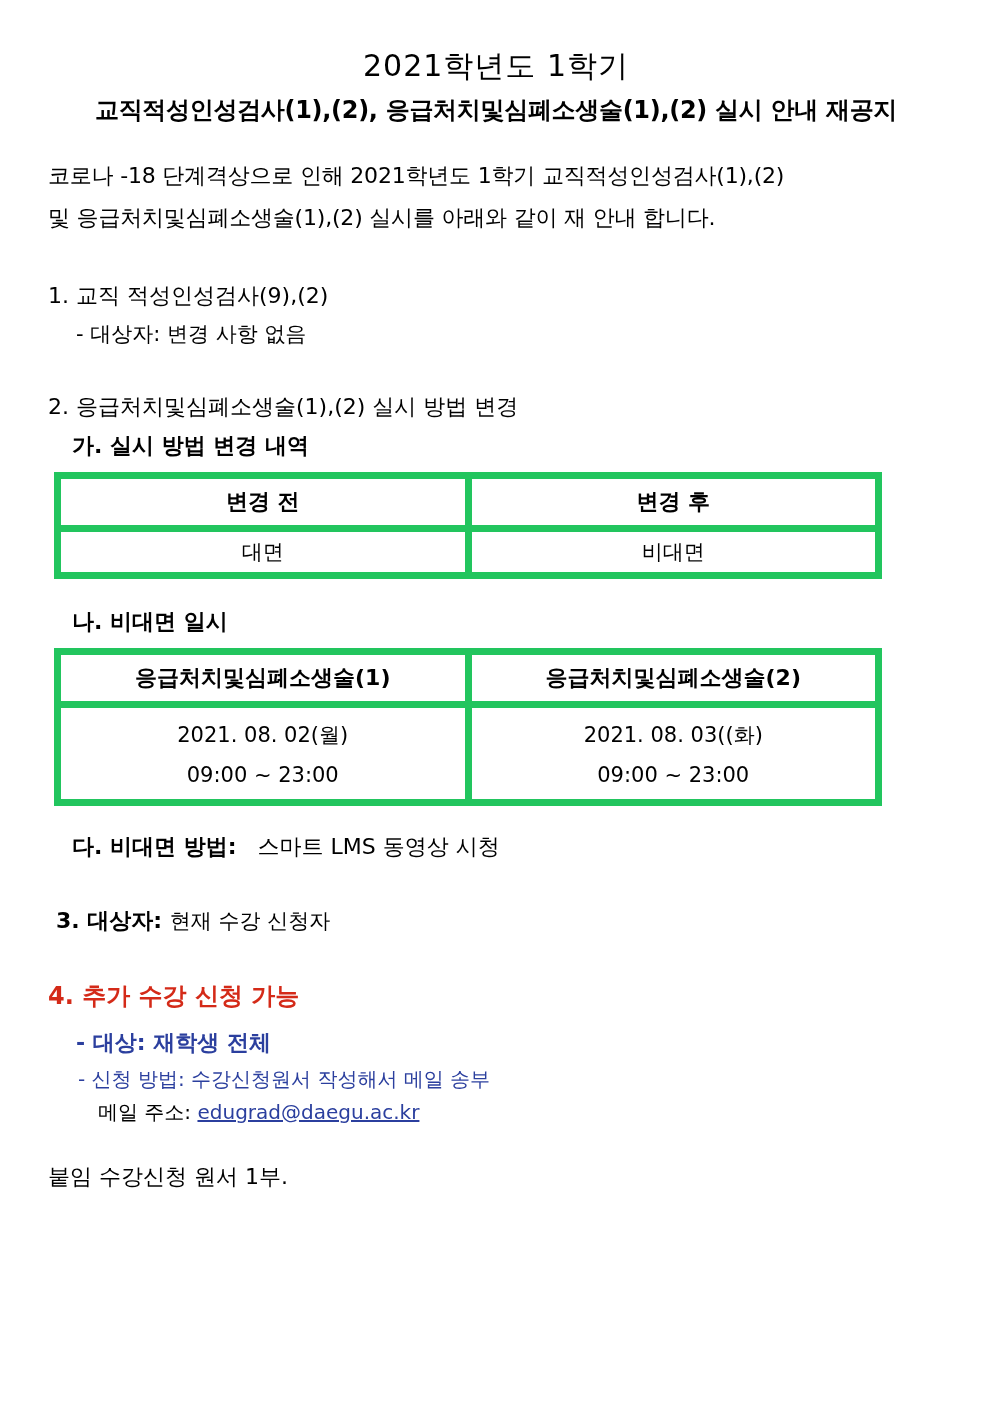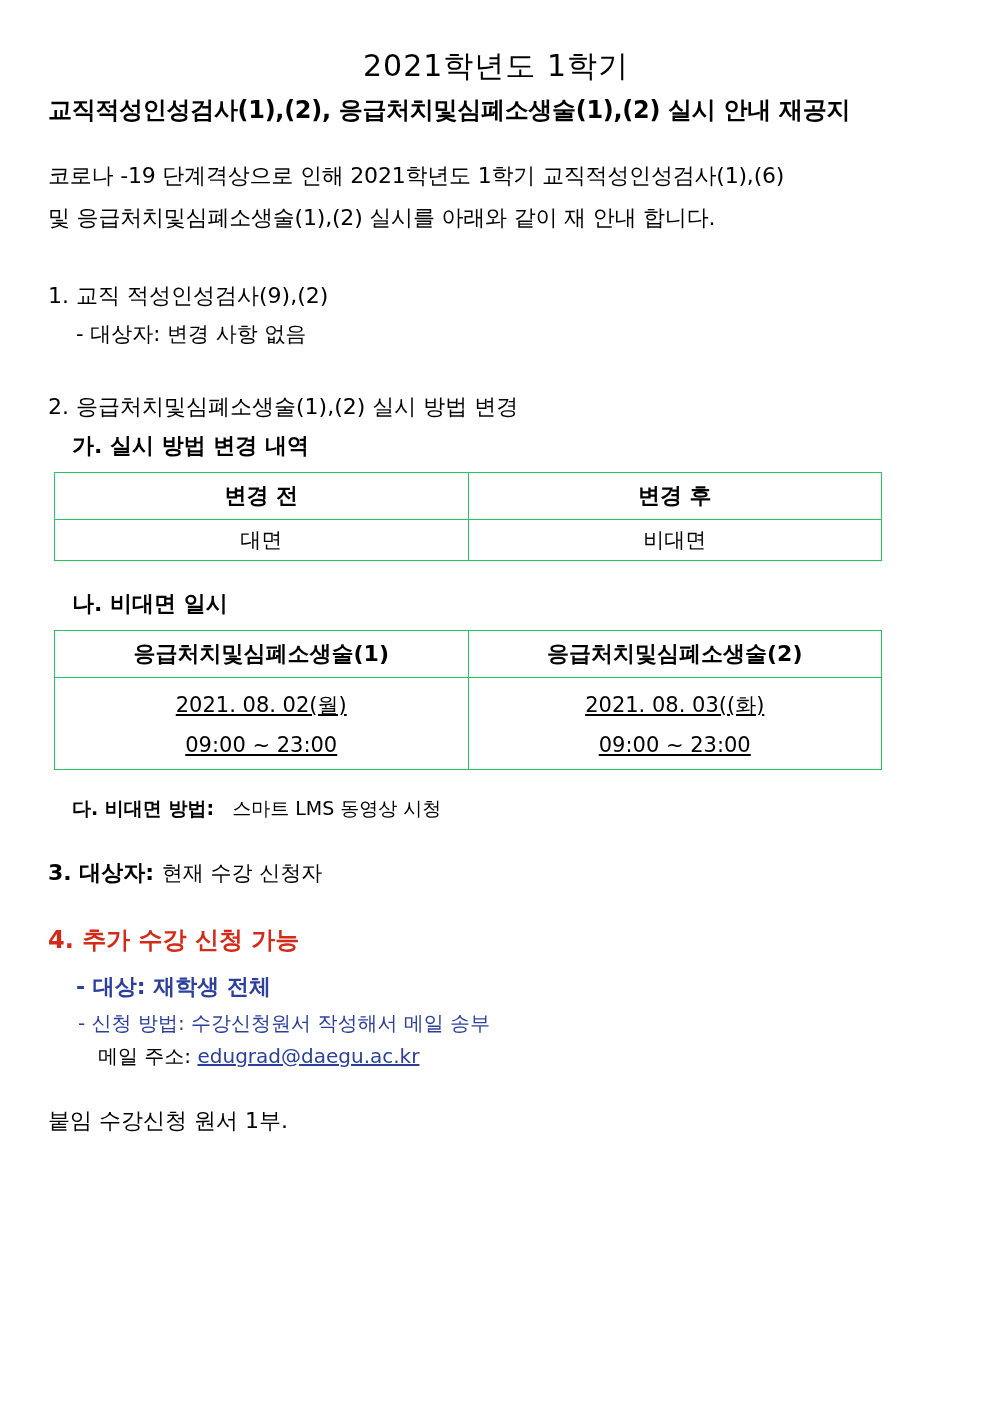--- a/index.html
+++ b/index.html
@@ -23,20 +23,21 @@
   }
   .doc-title {
     text-align: center;
     font-size: 30px;
     line-height: 1.2;
     letter-spacing: 1px;
     margin: 8px 0 10px 0;
     font-weight: normal;
   }
   .doc-subtitle {
+    text-align: center;
     font-size: 24px;
     font-weight: bold;
     letter-spacing: -0.3px;
     margin: 0 0 32px 0;
   }
   .para {
     font-size: 22px;
     line-height: 1.65;
     letter-spacing: -0.2px;
     margin: 0 0 6px 0;
@@ -62,45 +63,44 @@
     margin: 0 0 10px 0;
     padding-left: 24px;
   }
   table.tbl {
     border-collapse: collapse;
     width: 828px;
     margin: 4px 0 0 6px;
     table-layout: fixed;
   }
   table.tbl td, table.tbl th {
-    border: 1px solid #22c55e;
+    border: 7px solid #22c55e;
     text-align: center;
     font-size: 21px;
     padding: 6px 4px;
   }
   table.tbl th {
     font-weight: bold;
     font-size: 22px;
     padding: 8px 4px;
   }
   table.tbl td.two-line {
     line-height: 1.9;
     padding: 8px 4px 3px 4px;
-    text-decoration: underline;
   }
   .method-line {
-    font-size: 19px;
+    font-size: 22px;
     margin: 0;
     padding-left: 24px;
   }
   .method-line b { font-weight: bold; }
   .item-3 {
     font-size: 22px;
     font-weight: bold;
-    margin: 0;
+    margin: 8px;
   }
   .item-3 span.normal { font-weight: normal; font-size: 21px; }
   .item-4 {
     font-size: 24px;
     font-weight: bold;
     color: #d42a18;
     margin: 0 0 16px 0;
   }
   .blue {
     color: #2b3f9e;
@@ -131,21 +131,21 @@
   }
 </style>
 </head>
 <body>
 
 <div class="page">
 
   <h1 class="doc-title">2021학년도 1학기</h1>
   <h2 class="doc-subtitle">교직적성인성검사(1),(2), 응급처치및심폐소생술(1),(2) 실시 안내 재공지</h2>
 
-  <p class="para">코로나 -19 단계격상으로 인해 2021학년도 1학기 교직적성인성검사(1),(6)</p>
+  <p class="para">코로나 -18 단계격상으로 인해 2021학년도 1학기 교직적성인성검사(1),(2)</p>
   <p class="para">및 응급처치및심폐소생술(1),(2) 실시를 아래와 같이 재 안내 합니다.</p>
 
   <div class="spacer-lg"></div>
 
   <p class="item-1">1. 교직 적성인성검사(9),(2)</p>
   <p class="sub-dash">- 대상자:  변경 사항 없음</p>
 
   <div class="spacer-lg"></div>
 
   <p class="item-1">2. 응급처치및심폐소생술(1),(2) 실시 방법 변경</p>

